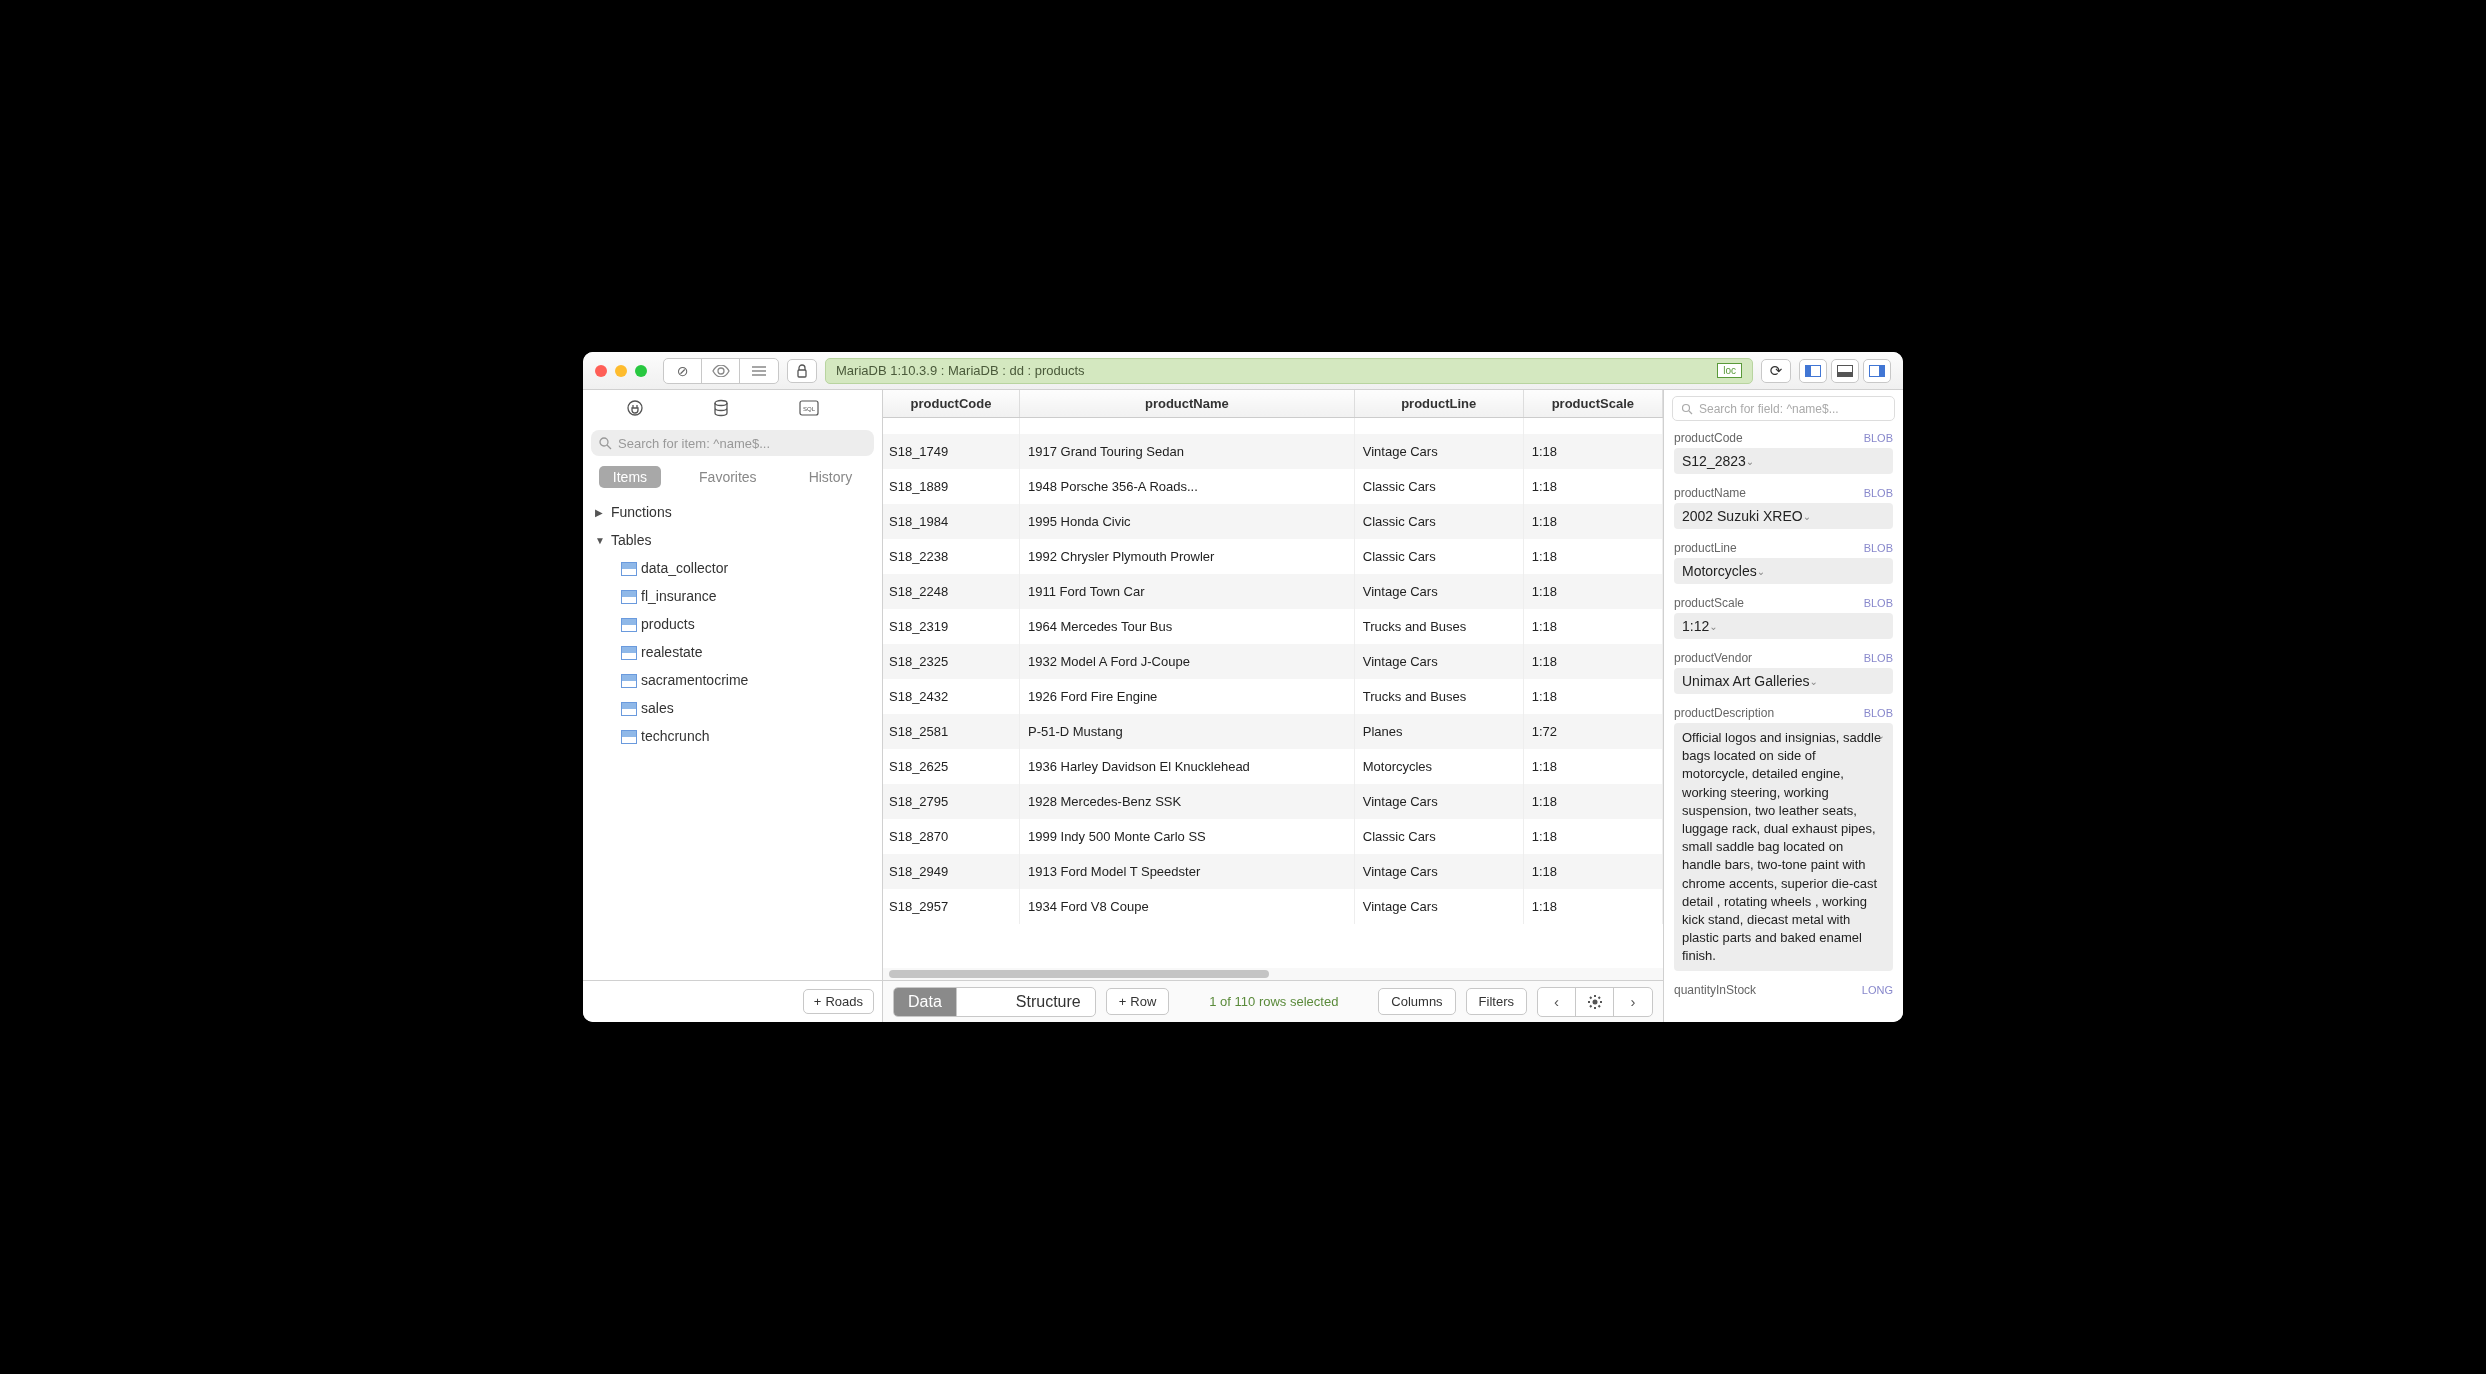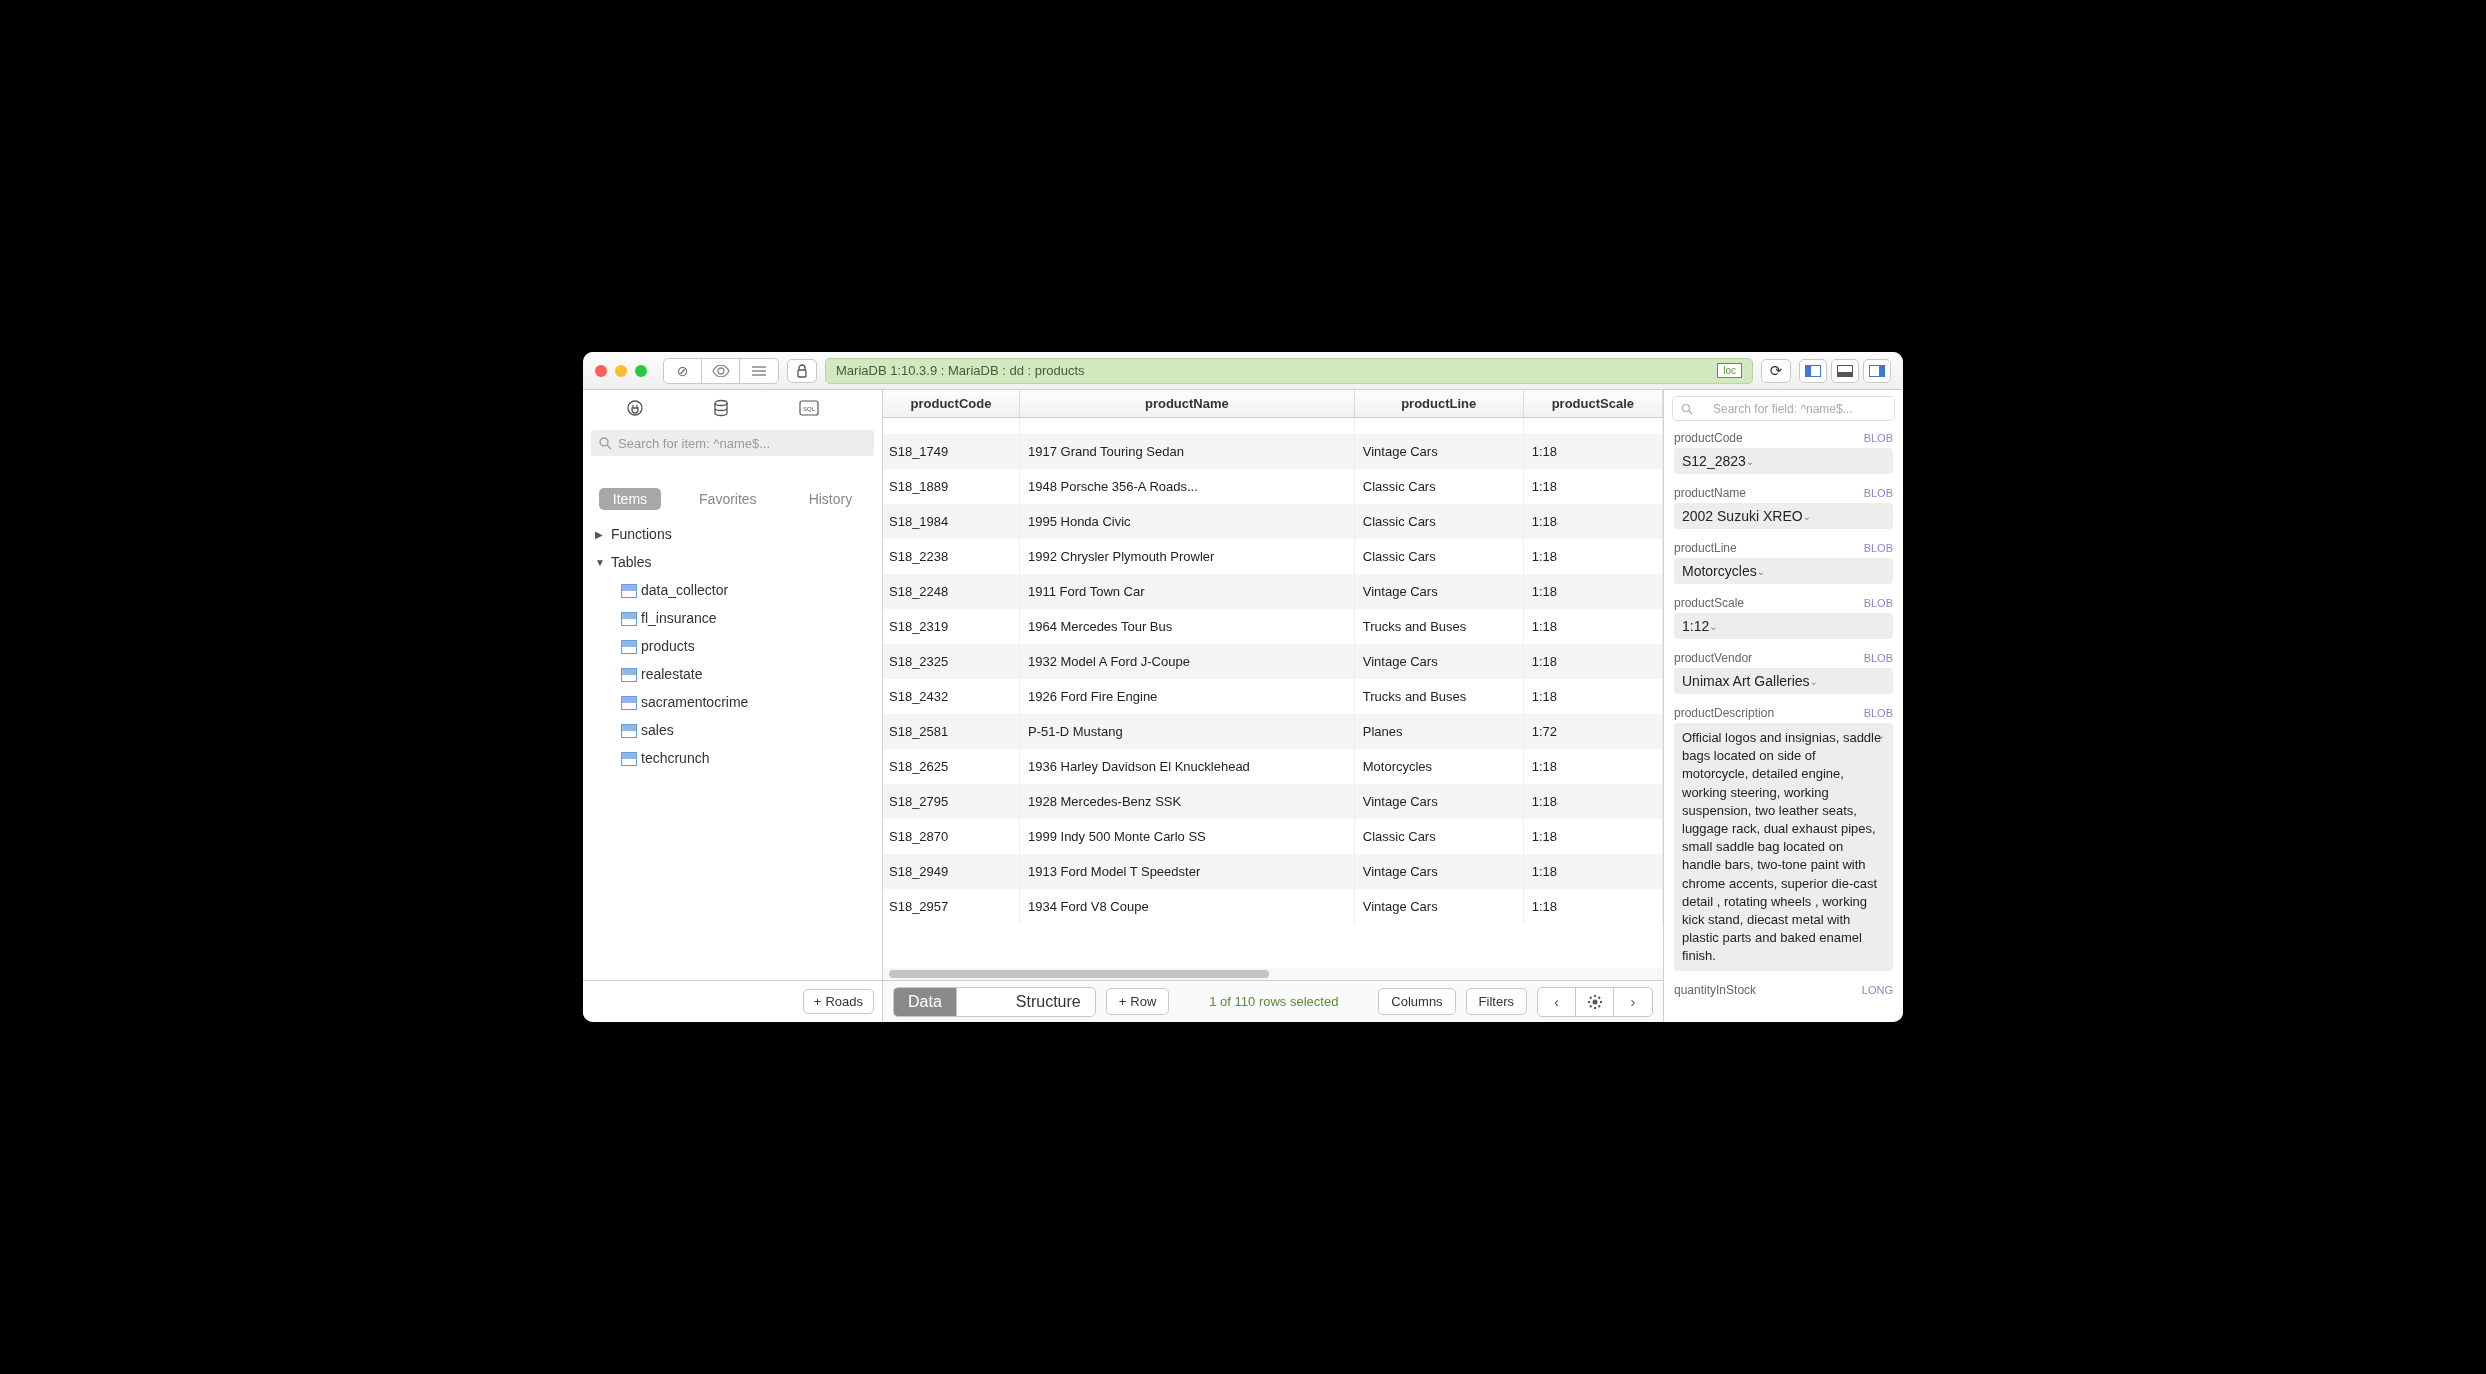--- a/index.html
+++ b/index.html
@@ -22,21 +22,21 @@
 .panel-btn { width: 28px; height: 24px; border: 1px solid #c8c8c8; border-radius: 5px; background: #fff; display: flex; align-items: center; justify-content: center; cursor: pointer; }
 .panel-icon { width: 16px; height: 12px; border: 1.5px solid #4176d4; position: relative; }
 .panel-icon-left::before { content:''; position:absolute; left:0; top:0; bottom:0; width:5px; background:#4176d4; }
 .panel-icon-right::before { content:''; position:absolute; right:0; top:0; bottom:0; width:5px; background:#4176d4; }
 .panel-icon-bottom { border-color:#555; }
 .panel-icon-bottom::before { content:''; position:absolute; left:0; right:0; bottom:0; height:4px; background:#555; }
 .body { flex: 1; display: flex; overflow: hidden; }
 .sidebar { width: 300px; background: #fff; border-right: 1px solid #d0d0d0; display: flex; flex-direction: column; }
 .sidebar-icons { height: 36px; display: flex; align-items: center; justify-content: space-around; padding: 0 20px; color: #555; }
 .sidebar-icon { font-size: 18px; cursor: pointer; width: 40px; text-align: center; }
-.search-box { margin: 4px 8px 26px 8px; height: 26px; background: #ededed; border-radius: 3px; display: flex; align-items: center; padding: 0 8px; color: #999; font-size: 13px; gap: 6px; }
+.search-box { margin: 4px 8px 4px 8px; height: 26px; background: #ededed; border-radius: 8px; display: flex; align-items: center; padding: 0 8px; color: #999; font-size: 13px; gap: 6px; }
 .sidebar-tabs { display: flex; justify-content: center; gap: 24px; padding: 6px 0 10px 0; font-size: 14px; }
 .sidebar-tab { color: #888; cursor: pointer; padding: 3px 14px; border-radius: 5px; }
 .sidebar-tab.active { background: #a8a8a8; color: #fff; }
 .tree { flex: 1; overflow-y: auto; font-size: 14px; color: #333; }
 .tree-section { padding: 6px 12px; display: flex; align-items: center; gap: 6px; cursor: pointer; }
 .tree-arrow { font-size: 10px; color: #555; width: 10px; }
 .tree-item { padding: 6px 12px 6px 38px; display: flex; align-items: flex-end; gap: 4px; cursor: pointer; }
 .table-icon { width: 16px; height: 14px; background: linear-gradient(#8fb8e8 50%, #fff 50%); border: 1px solid #6a9add; display: inline-block; }
 .sidebar-footer { border-top: 1px solid #d0d0d0; padding: 8px; display: flex; justify-content: flex-end; }
 .add-table-btn { border: 1px solid #c8c8c8; border-radius: 5px; background: #fff; padding: 4px 10px; font-size: 13px; color: #333; cursor: pointer; display: flex; align-items: center; gap: 4px; }
@@ -55,21 +55,21 @@
 .seg-control { display: flex; border: 1px solid #c8c8c8; border-radius: 5px; overflow: hidden; background: #fff; }
 .seg-btn { padding: 5px 14px; font-size: 16px; color: #333; cursor: pointer; border-right: 1px solid #c8c8c8; }
 .seg-btn:last-child { border-right: none; margin-left: 45px; }
 .seg-btn.active { background: #8a8a8a; color: #fff; }
 .footer-btn { border: 1px solid #c8c8c8; border-radius: 5px; background: #fff; padding: 5px 12px; font-size: 13px; color: #333; cursor: pointer; display: flex; align-items: center; gap: 4px; }
 .footer-status { flex: 1; text-align: center; color: #5a8a3a; font-size: 13px; }
 .footer-nav { display: flex; border: 1px solid #c8c8c8; border-radius: 5px; overflow: hidden; background: #fff; }
 .footer-nav-btn { width: 38px; height: 28px; display: flex; align-items: center; justify-content: center; border-right: 1px solid #c8c8c8; color: #555; cursor: pointer; font-size: 15px; }
 .footer-nav-btn:last-child { border-right: none; }
 .inspector { width: 240px; background: #fff; border-left: 1px solid #d0d0d0; display: flex; flex-direction: column; overflow-y: auto; }
-.inspector-search { margin: 6px 8px; height: 25px; background: #fff; border: 1px solid #ddd; border-radius: 5px; display: flex; align-items: center; padding: 0 8px; color: #aaa; font-size: 12px; gap: 20px; }
+.inspector-search { margin: 6px 8px; height: 25px; background: #fff; border: 1px solid #ddd; border-radius: 5px; display: flex; align-items: center; padding: 0 8px; color: #aaa; font-size: 12px; gap: 6px; }
 .field { padding: 4px 10px 8px 10px; }
 .field-header { display: flex; justify-content: space-between; align-items: center; font-size: 12px; color: #666; margin-bottom: 3px; }
 .field-type { color: #8888cc; font-size: 11px; }
 .field-value { background: #ededed; border-radius: 4px; padding: 5px 8px; font-size: 14px; color: #222; display: flex; justify-content: flex-start; align-items: center; }
 .field-desc { background: #ededed; border-radius: 4px; padding: 6px 8px; font-size: 13px; color: #222; line-height: 1.4; position: relative; }
 .field-desc .chev { position: absolute; top: 6px; right: 8px; color: #888; font-size: 10px; }
 .chev { color: #888; font-size: 10px; }
 svg { display: block; }
 </style>
 </head>

